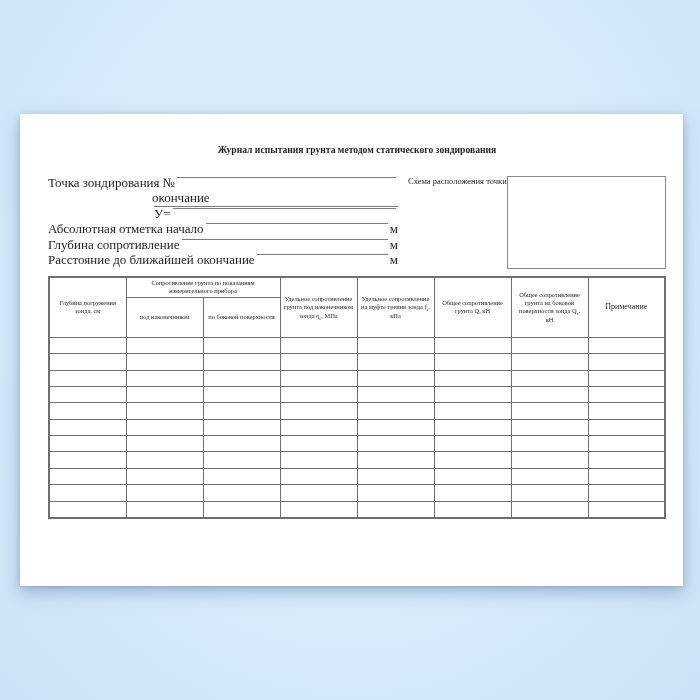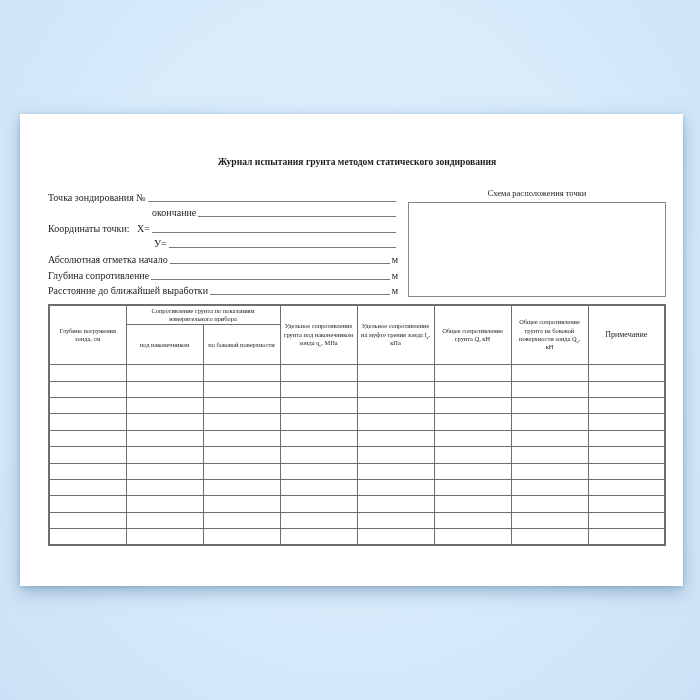--- a/index.html
+++ b/index.html
@@ -12,39 +12,39 @@
   .stage { position: relative; width: 700px; height: 700px; }
   .paper {
     position: absolute; left: 20px; top: 114px;
     width: 663px; height: 472px;
     background: #ffffff;
     box-shadow: 0 6px 16px rgba(95, 130, 168, 0.50), 0 1px 4px rgba(95, 130, 168, 0.35);
     box-sizing: border-box;
     padding: 26px 17px 0 28px;
   }
   .doc-title {
-    margin: 16px; text-align: center;
+    margin: 4px; text-align: center;
     font-size: 9.6px; font-weight: bold; line-height: 1.2;
   }
   .top-section { display: flex; gap: 10px; margin-top: 20px; }
   .fields { width: 350px; box-sizing: border-box; }
   .field {
-    display: flex; align-items: flex-end;
-    height: 15.6px; font-size: 10px; line-height: 1.15;
+    display: flex; 
+    height: 15.6px; font-size: 13px; line-height: 1.15;
     white-space: nowrap;
   }
   .field .flabel { flex: 0 0 auto; }
   .field .fline {
     flex: 1 1 auto; border-bottom: 1px solid #7a7a7a;
     margin: 0 0 1.5px 2px; height: 1px;
   }
   .field .funit { flex: 0 0 auto; margin-left: 2px; }
-  .indent-a { padding-left: 104px; }
+  .indent-a { padding-left: 104px; flex-direction: column; }
   .indent-b { padding-left: 106px; }
-  .scheme { flex: 1 1 auto; display: flex; flex-direction: column; }
+  .scheme { flex: 1 1 auto; display: flex; }
   .scheme-title { text-align: center; font-size: 8.5px; line-height: 1.2; margin-bottom: 4px; }
   .scheme-box { flex: 1 1 auto; border: 1px solid #8a8a8a; background: #ffffff; }
   table.sounding {
     width: 100%; margin-top: 7px;
     border-collapse: collapse; table-layout: fixed;
     border: 2px solid #6e6e6e;
   }
   table.sounding th, table.sounding td {
     border: 1px solid #6e6e6e; box-sizing: border-box;
     font-weight: normal; text-align: center; vertical-align: middle;
@@ -74,46 +74,41 @@
           <span class="funit"></span>
         </div>
 
 
         <div class="field indent-a">
           <span class="flabel">окончание</span>
           <span class="fline"></span>
           <span class="funit"></span>
         </div>
 
-        <div class="field">
-          <span class="flabel">Координаты точки:&nbsp;&nbsp; Х=</span>
-          <span class="fline"></span>
-          <span class="funit"></span>
-        </div>
 
         <div class="field indent-b">
           <span class="flabel">У=</span>
           <span class="fline"></span>
           <span class="funit"></span>
         </div>
 
         <div class="field">
           <span class="flabel">Абсолютная отметка начало</span>
           <span class="fline"></span>
           <span class="funit">м</span>
         </div>
 
         <div class="field">
           <span class="flabel">Глубина сопротивление</span>
           <span class="fline"></span>
           <span class="funit">м</span>
         </div>
 
         <div class="field">
-          <span class="flabel">Расстояние до ближайшей выработки</span>
+          <span class="flabel">Расстояние до ближайшей окончание</span>
           <span class="fline"></span>
           <span class="funit">м</span>
         </div>
 
       </div>
 
       <div class="scheme">
         <div class="scheme-title">Схема расположения точки</div>
         <div class="scheme-box"></div>
       </div>

